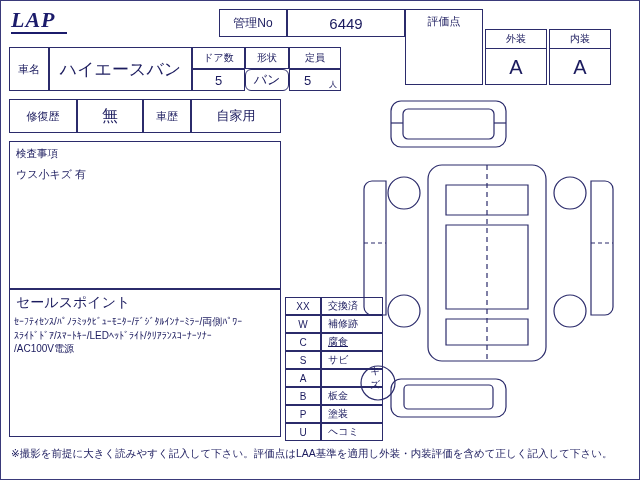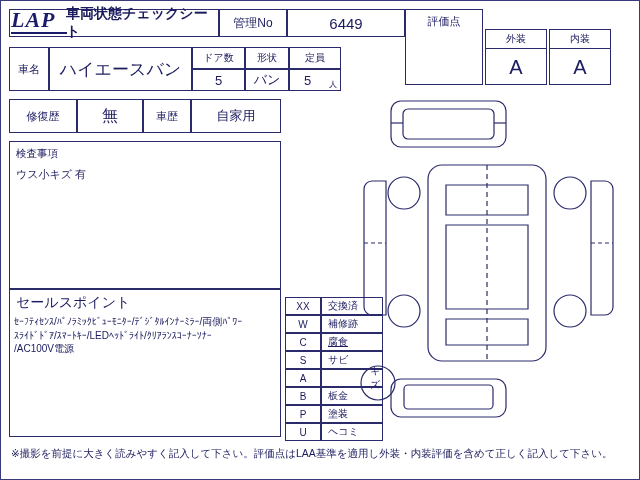--- a/index.html
+++ b/index.html
@@ -33,23 +33,20 @@
 </head>
 <body>
 
 <div id="sheet">
 
   <div id="logo">
     <div class="lap">LAP</div>
     <div class="ul"></div>
   </div>
 
-  <div class="bx c" style="left:8px;top:8px;width:210px;height:28px;">
-    <span style="margin-left:56px;font-size:14px;font-weight:bold;">車両状態チェックシート</span>
-  </div>
 
   <div class="bx c" style="left:218px;top:8px;width:68px;height:28px;font-size:12px;">管理No</div>
   <div class="bx c" style="left:286px;top:8px;width:118px;height:28px;font-size:15px;">6449</div>
 
   <div class="bx" style="left:404px;top:8px;width:78px;height:76px;">
     <div class="c" style="height:22px;font-size:11px;">評価点</div>
   </div>
 
   <div class="bx" style="left:484px;top:28px;width:62px;height:56px;">
     <div class="c" style="height:18px;font-size:10px;border-bottom:1px solid #2b2b6b;">外装</div>
@@ -61,21 +58,21 @@
     <div class="c" style="height:37px;font-size:20px;">A</div>
   </div>
 
   <div class="bx c" style="left:8px;top:46px;width:40px;height:44px;font-size:11px;">車名</div>
   <div class="bx c" style="left:48px;top:46px;width:143px;height:44px;font-size:17px;">ハイエースバン</div>
 
   <div class="bx c" style="left:191px;top:46px;width:53px;height:22px;font-size:10px;">ドア数</div>
   <div class="bx c" style="left:191px;top:68px;width:53px;height:22px;font-size:13px;">5</div>
 
   <div class="bx c" style="left:244px;top:46px;width:44px;height:22px;font-size:10px;">形状</div>
-  <div class="bx c" style="left:244px;top:68px;width:44px;height:22px;font-size:13px;">バン</div>
+  <div class="bx c" style="left:244px;top:68px;width:44px;height:22px;font-size:13px;border-radius:6px;">バン</div>
 
   <div class="bx c" style="left:288px;top:46px;width:52px;height:22px;font-size:10px;">定員</div>
   <div class="bx" style="left:288px;top:68px;width:52px;height:22px;">
     <div style="position:relative;width:100%;height:100%;">
       <span style="position:absolute;left:14px;top:3px;font-size:13px;">5</span>
       <span style="position:absolute;right:3px;bottom:0px;font-size:8px;">人</span>
     </div>
   </div>
 
   <div class="bx c" style="left:8px;top:98px;width:68px;height:34px;font-size:11px;">修復歴</div>

